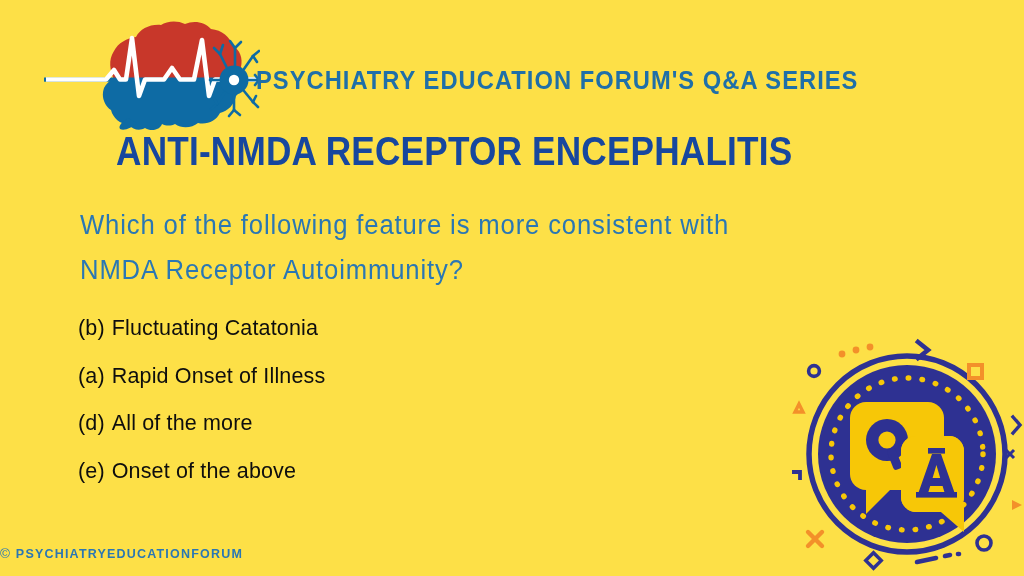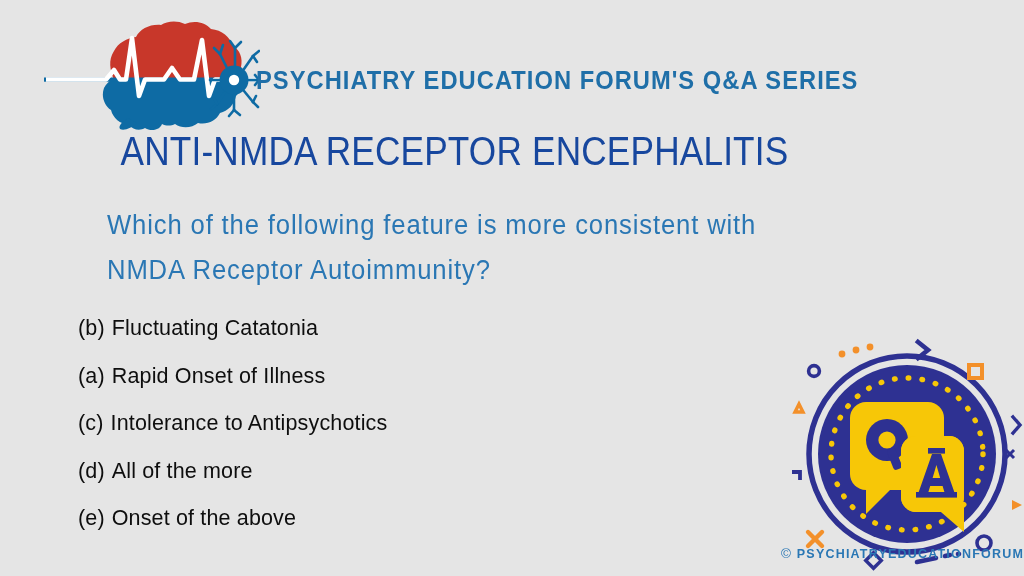--- a/index.html
+++ b/index.html
@@ -10,21 +10,21 @@
   body {
     width: 1024px;
     height: 576px;
     overflow: hidden;
     font-family: "Liberation Sans", sans-serif;
     position: relative;
   }
   .slide {
     position: absolute;
     inset: 0;
-    background: #e5e5e5;
+    background: #fde047;
   }
 
   
   .header {
     position: absolute;
     left: 0;
     top: 8px;
     width: 1024px;
     height: 126px;
   }
@@ -53,42 +53,41 @@
   }
 
   
   .main-title {
     position: absolute;
     left: 0;
     top: 129px;
     width: 908px;
     text-align: center;
     font-size: 40px;
-    font-weight: normal;
+    font-weight: bold;
     letter-spacing: 0.2px;
     color: #17479E;
     white-space: nowrap;
     line-height: 1.1;
   }
   .main-title span {
     display: inline-block;
     transform: scaleX(0.88);
   }
 
   
   .question {
     position: absolute;
     left: 80px;
     top: 203px;
     width: 870px;
     color: #2A77B4;
     font-size: 27px;
     line-height: 45px;
     letter-spacing: 0.9px;
-    margin-left: 27px;
   }
   .question .qline {
     display: block;
     white-space: nowrap;
     transform: scaleX(0.95);
     transform-origin: left center;
   }
 
   
   .options {
@@ -105,21 +104,21 @@
     letter-spacing: 0.15px;
   }
   .option .tag { margin-right: 7px; }
 
   
   .footer {
     position: absolute;
     left: 0;
     top: 546px;
     width: 1024px;
-    text-align: right;
+    text-align: left;
     font-size: 12.5px;
     font-weight: bold;
     letter-spacing: 1.2px;
     color: #2A77B4;
     white-space: nowrap;
   }
   .footer .cmark { font-weight: normal; font-size: 13.5px; }
 
   
   .badge {
@@ -202,23 +201,20 @@
   </div>
 
   <div class="options">
     <div class="option">
       <span class="tag">(b)</span><span>Fluctuating Catatonia</span>
     </div>
     <div class="option">
       <span class="tag">(a)</span><span>Rapid Onset of Illness</span>
     </div>
     <div class="option">
-      <span class="tag">(c)</span><span>Intolerance to Antipsychotics</span>
-    </div>
-    <div class="option">
       <span class="tag">(d)</span><span>All of the more</span>
     </div>
     <div class="option">
       <span class="tag">(e)</span><span>Onset of the above</span>
     </div>
   </div>
 
   <div class="badge">
     <svg width="240" height="244" viewBox="0 0 240 244" xmlns="http://www.w3.org/2000/svg">
 

